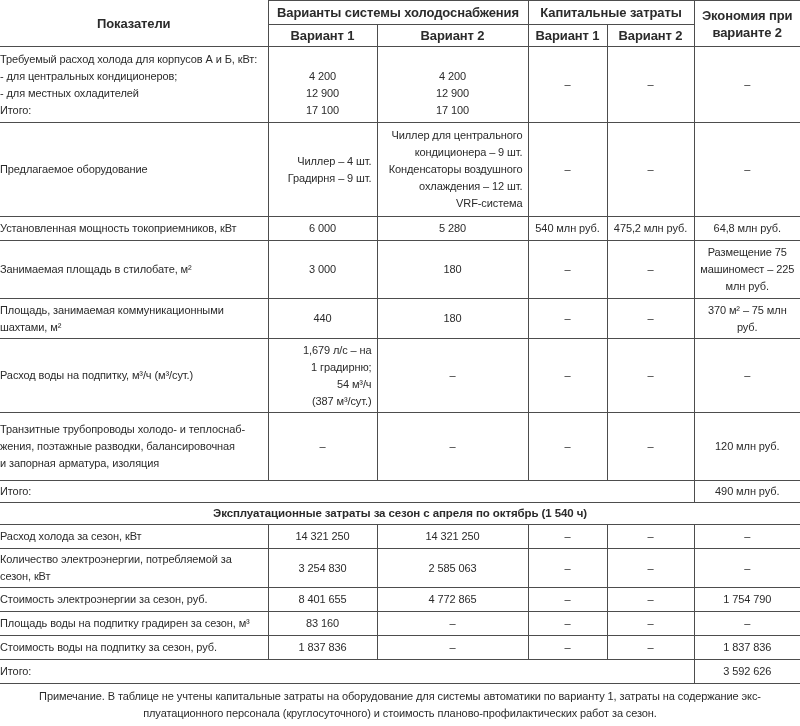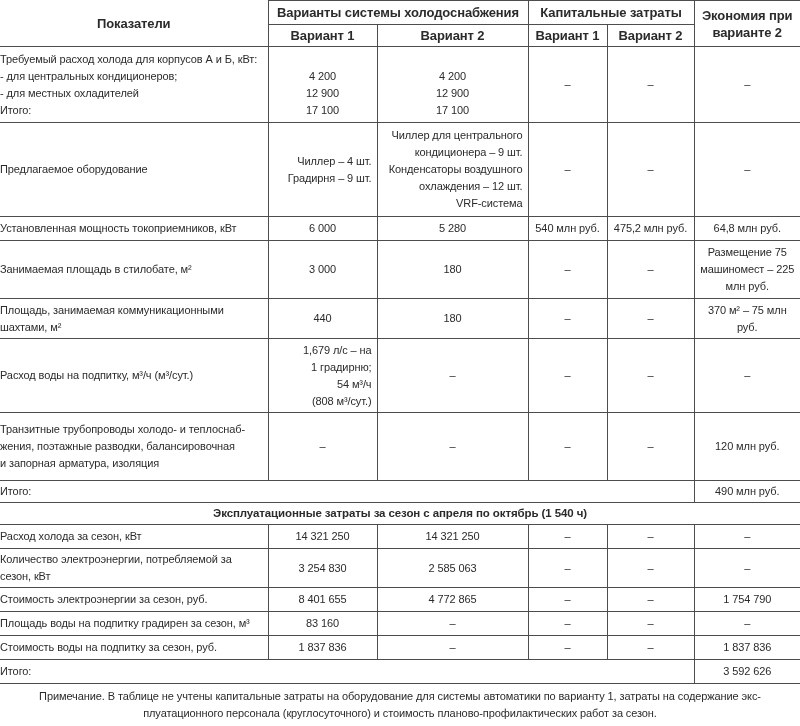--- a/index.html
+++ b/index.html
@@ -129,21 +129,21 @@
       <td>180</td>
       <td>–</td>
       <td>–</td>
       <td>370 м² – 75 млн руб.</td>
     </tr>
     <tr style="height:74px">
       <td class="lbl">Расход воды на подпитку, м³/ч (м³/сут.)</td>
       <td class="tl">1,679 л/с – на
 1 градирню;
 54 м³/ч
-(808 м³/сут.)</td>
+(387 м³/сут.)</td>
       <td>–</td>
       <td>–</td>
       <td>–</td>
       <td>–</td>
     </tr>
     <tr style="height:68px">
       <td class="lbl">Транзитные трубопроводы холодо- и теплоснаб-
 жения, поэтажные разводки, балансировочная
 и запорная арматура, изоляция</td>
       <td>–</td>

